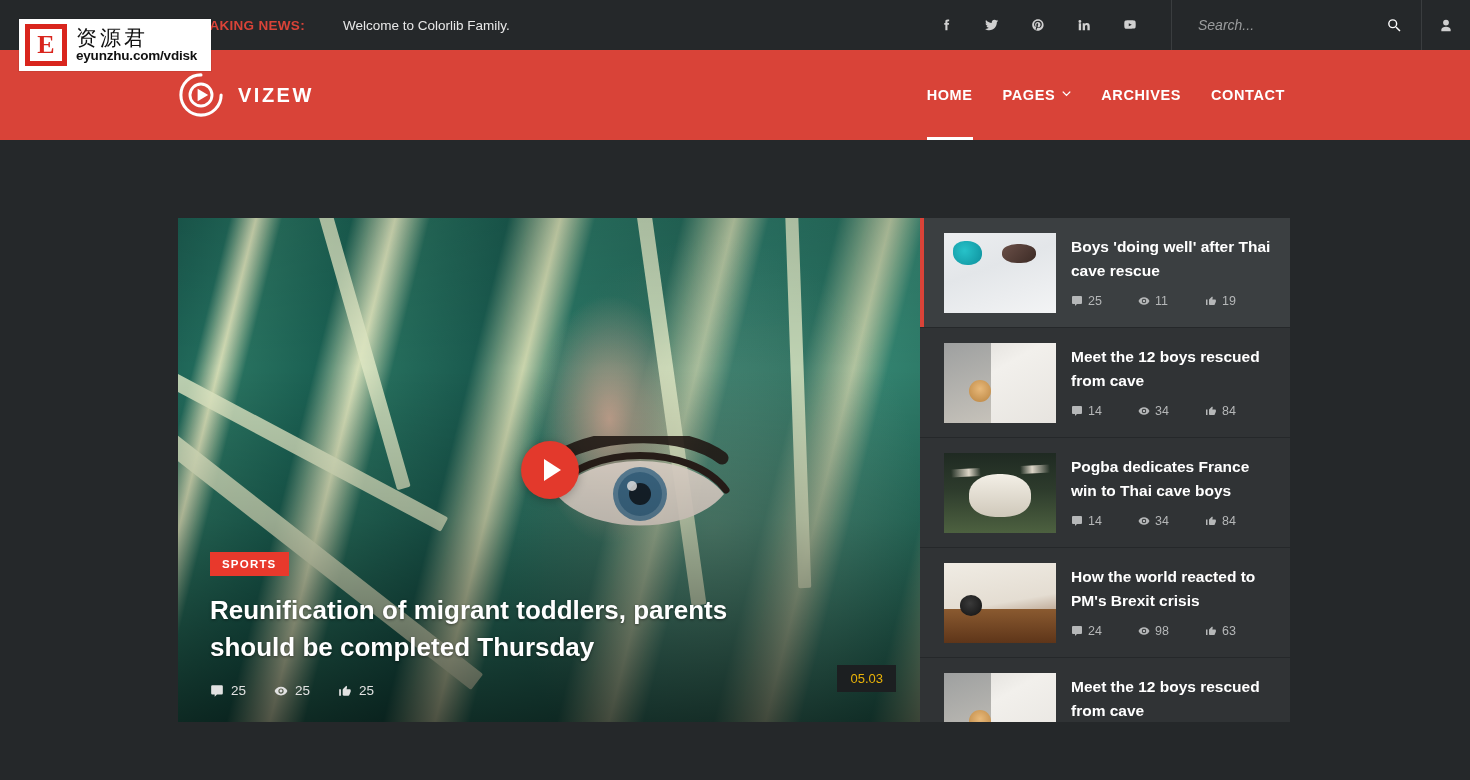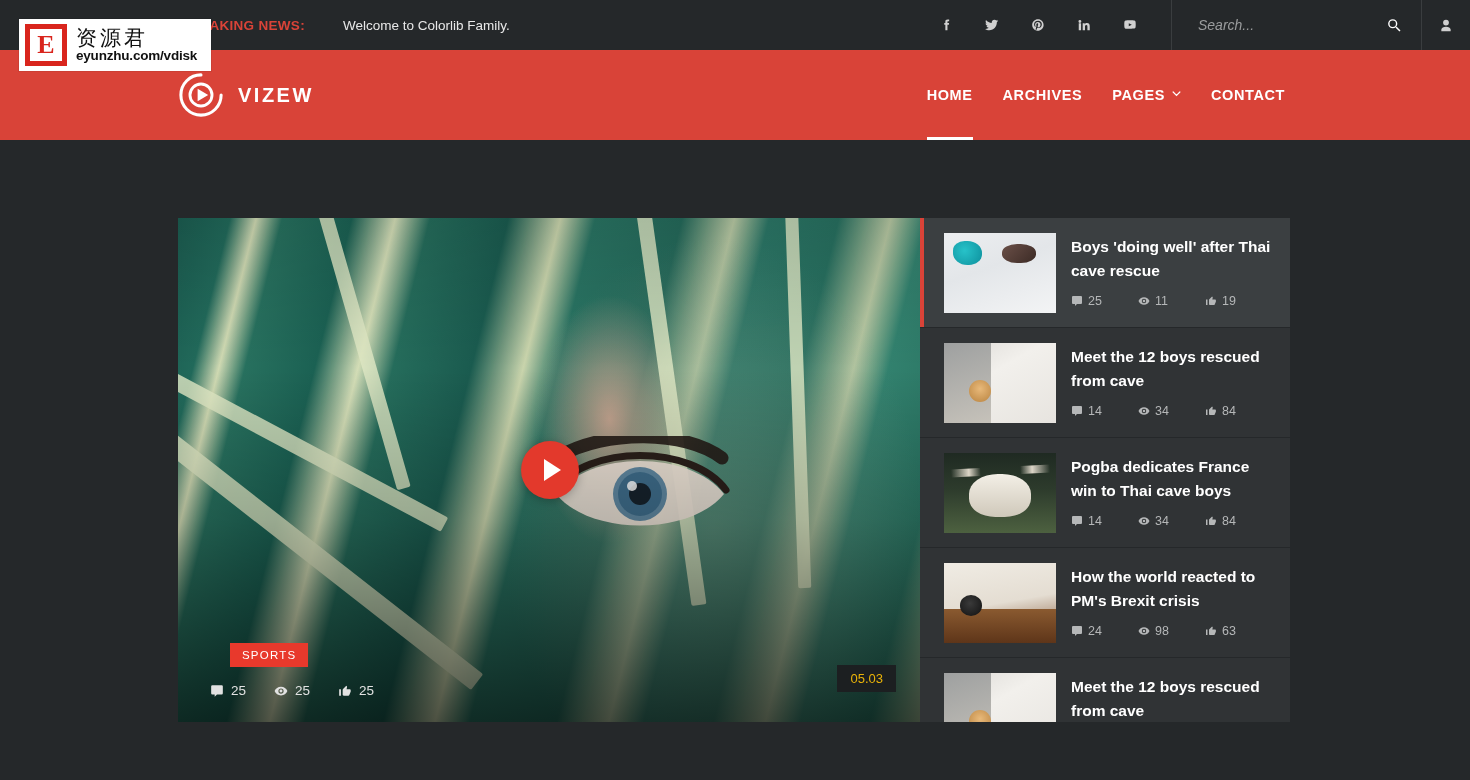--- a/index.html
+++ b/index.html
@@ -142,22 +142,22 @@
     width:0; height:0; margin-left:4px;
     border-left:17px solid #fff;
     border-top:11px solid transparent;
     border-bottom:11px solid transparent;
   }
   .hero-caption{
     position:absolute; left:32px; bottom:24px; right:60px;
   }
   .cat-badge{
     display:inline-block; background:#e8392c; color:#fff;
-    font-size:11.5px; font-weight:400; letter-spacing:1.2px;
-    padding:6px 12px; margin-bottom:16px;margin-left:20px;
+    font-size:11.5px; font-weight:700; letter-spacing:1.2px;
+    padding:6px 12px; margin-bottom:16px;
   }
   .hero-title{
     color:#fff; font-size:26px; font-weight:700; line-height:1.45;
     max-width:600px; margin-bottom:16px;
     text-shadow:0 1px 3px rgba(0,0,0,.45);
   }
   .meta-row{ display:flex; align-items:center; gap:28px; }
   .meta{
     display:flex; align-items:center; gap:7px;
     color:#e2e2e2; font-size:13.5px;
@@ -323,27 +323,27 @@
       <path d="M20.5 17.5l11 6.5-11 6.5z" fill="#fff"></path>
     </svg>
     <span class="logo-text">VIZEW</span>
   </a>
 
   <nav class="nav">
     <a href="#" class="nav-item active">
       <span>HOME</span>
     </a>
     <a href="#" class="nav-item">
-      <span>ARCHIVES</span>
-    </a>
-    <a href="#" class="nav-item">
       <span>PAGES</span>
       <svg class="caret" viewBox="0 0 12 12">
           <path d="M1.5 4l4.5 4.5L10.5 4" fill="none" stroke="#fff" stroke-width="1.6" stroke-linecap="round"></path>
         </svg>
+    </a>
+    <a href="#" class="nav-item">
+      <span>ARCHIVES</span>
     </a>
     <a href="#" class="nav-item">
       <span>CONTACT</span>
     </a>
   </nav>
 </div>
 
 <div class="stage">
 
   <div class="hero">
@@ -366,20 +366,21 @@
       </svg>
     </div>
     <div class="hero-dark"></div>
 
     <button class="play-btn">
       <span class="tri"></span>
     </button>
 
     <div class="hero-caption">
       <span class="cat-badge">SPORTS</span>
+      <div class="hero-title">Reunification of migrant toddlers, parents should be completed Thursday</div>
       <div class="meta-row">
         <span class="meta">
           <svg viewBox="0 0 24 24">
               <path d="M20 2H4a2 2 0 00-2 2v12a2 2 0 002 2h4v4l4-4h8a2 2 0 002-2V4a2 2 0 00-2-2z"></path>
             </svg>
           <span>25</span>
         </span>
         <span class="meta">
           <svg viewBox="0 0 24 24">
               <path d="M12 4.5C7 4.5 2.7 7.6 1 12c1.7 4.4 6 7.5 11 7.5s9.3-3.1 11-7.5c-1.7-4.4-6-7.5-11-7.5zm0 12a4.5 4.5 0 110-9 4.5 4.5 0 010 9zm0-7a2.5 2.5 0 100 5 2.5 2.5 0 000-5z"></path>

